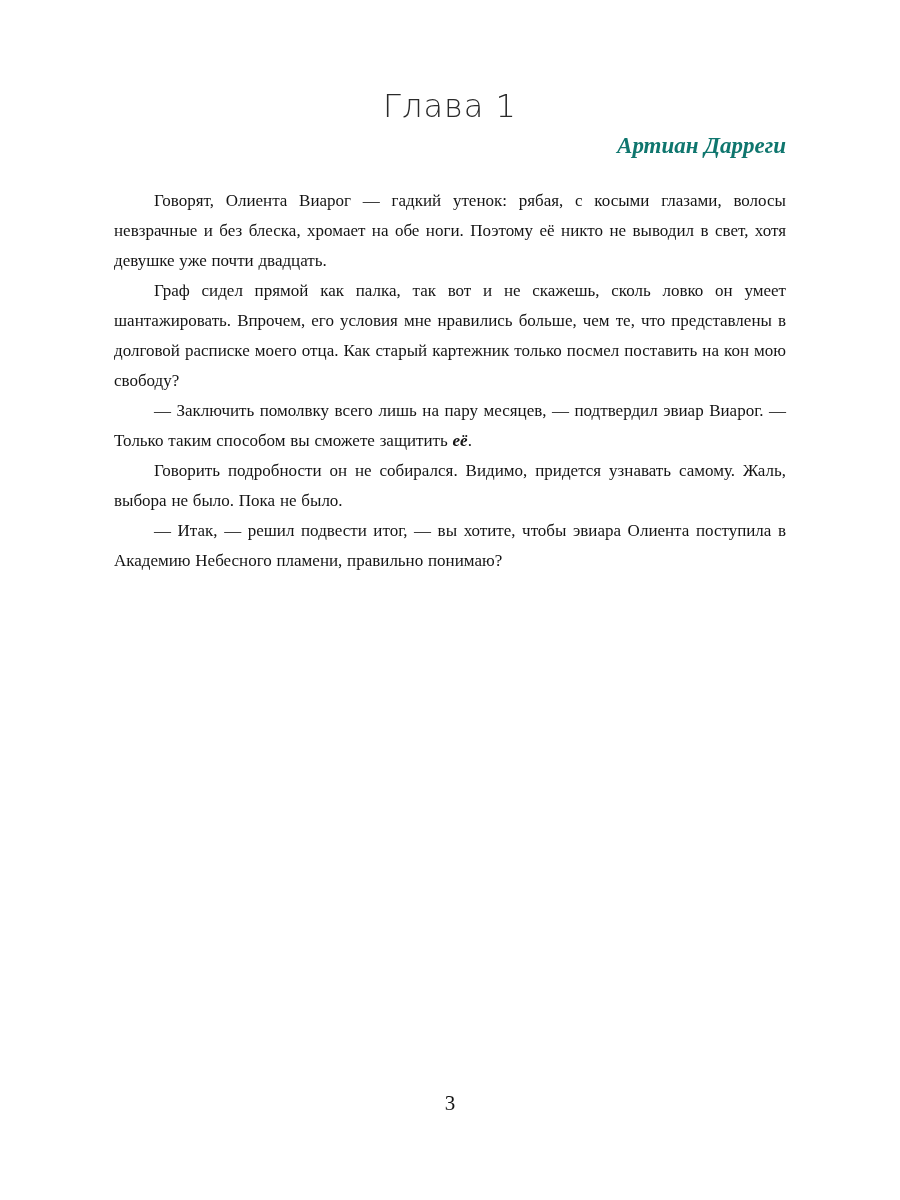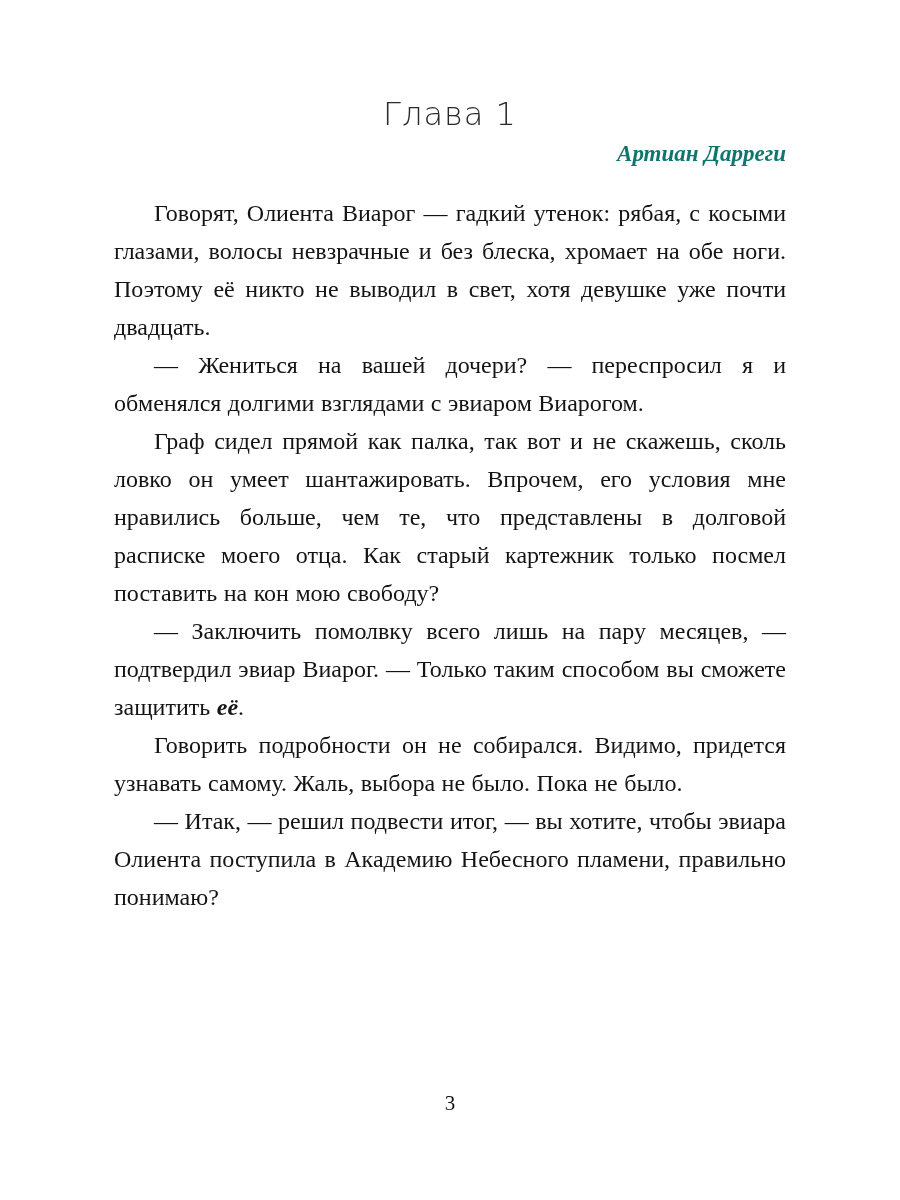--- a/index.html
+++ b/index.html
@@ -10,21 +10,21 @@
   body {
     width: 900px;
     height: 1200px;
     position: relative;
     font-family: "Liberation Serif", serif;
     color: #141414;
     overflow: hidden;
   }
   .page {
     width: 672px;
-    margin: 12px auto;
+    margin: 4px auto;
     padding-top: 84px;
     box-sizing: border-box;
   }
   .chapter-title {
     text-align: center;
     font-family: "DejaVu Sans", sans-serif;
     font-weight: 200;
     font-size: 32px;
     line-height: 36px;
     letter-spacing: 1px;
@@ -37,22 +37,22 @@
     font-weight: bold;
     font-size: 23px;
     line-height: 28px;
     margin: 0 0 26px 0;
     color: #0f766e;
   }
   .body-text p {
     margin: 0;
     text-indent: 40px;
     text-align: justify;
-    font-size: 24px;
-    line-height: 38px;
+    font-size: 17px;
+    line-height: 30px;
     hyphens: auto;
     -webkit-hyphens: auto;
     word-spacing: 0.5px;
   }
   .body-text em {
     font-style: italic;
     font-weight: bold;
   }
   .page-number {
     position: absolute;
@@ -69,21 +69,20 @@
 
 <div class="page">
 
   <h1 class="chapter-title">Глава 1</h1>
 
   <div class="author-line">Артиан Дарреги</div>
 
   <div class="body-text">
     <p>Говорят, Олиента Виарог — гадкий утенок: рябая, с косыми глазами, волосы невзрачные и без блеска, хромает на обе ноги. Поэтому её никто не выводил в свет, хотя девушке уже почти двадцать.</p>
 
-    <p>— Жениться на вашей дочери? — переспросил я и обменялся долгими взглядами с эвиаром Виарогом.</p>
 
     <p>Граф сидел прямой как палка, так вот и не скажешь, сколь ловко он умеет шантажировать. Впрочем, его условия мне нравились больше, чем те, что представлены в долговой расписке моего отца. Как старый картежник только посмел поставить на кон мою свободу?</p>
 
     <p><span>— Заключить помолвку всего лишь на пару месяцев, — подтвердил эвиар Виарог. — Только таким способом вы сможете защитить </span><em>её</em><span>.</span></p>
 
 
 
     <p>Говорить подробности он не собирался. Видимо, придется узнавать самому. Жаль, выбора не было. Пока не было.</p>
 
     <p>— Итак, — решил подвести итог, — вы хотите, чтобы эвиара Олиента поступила в Академию Небесного пламени, правильно понимаю?</p>

